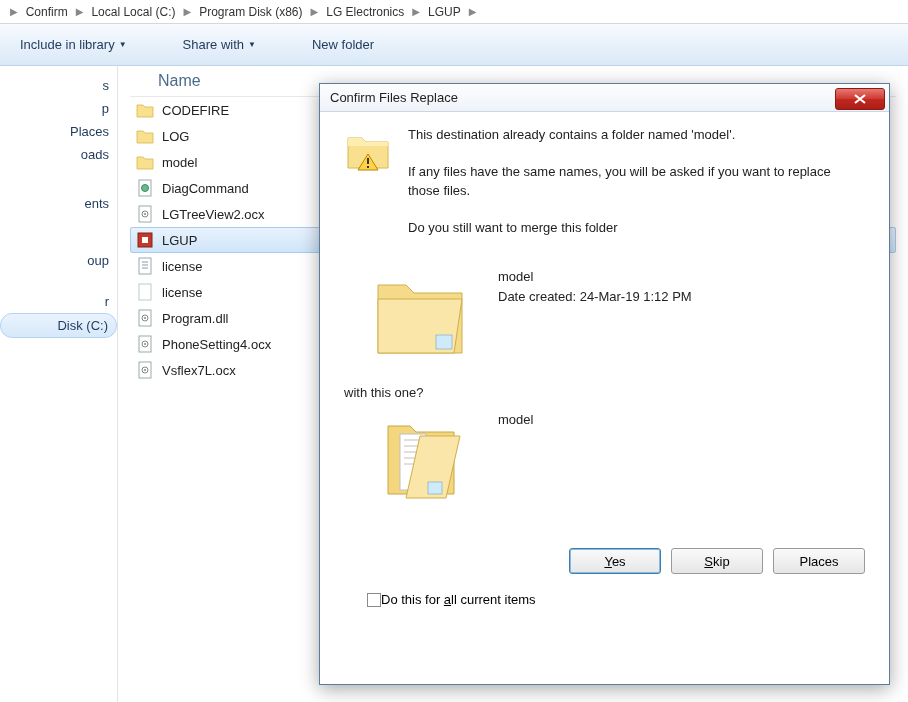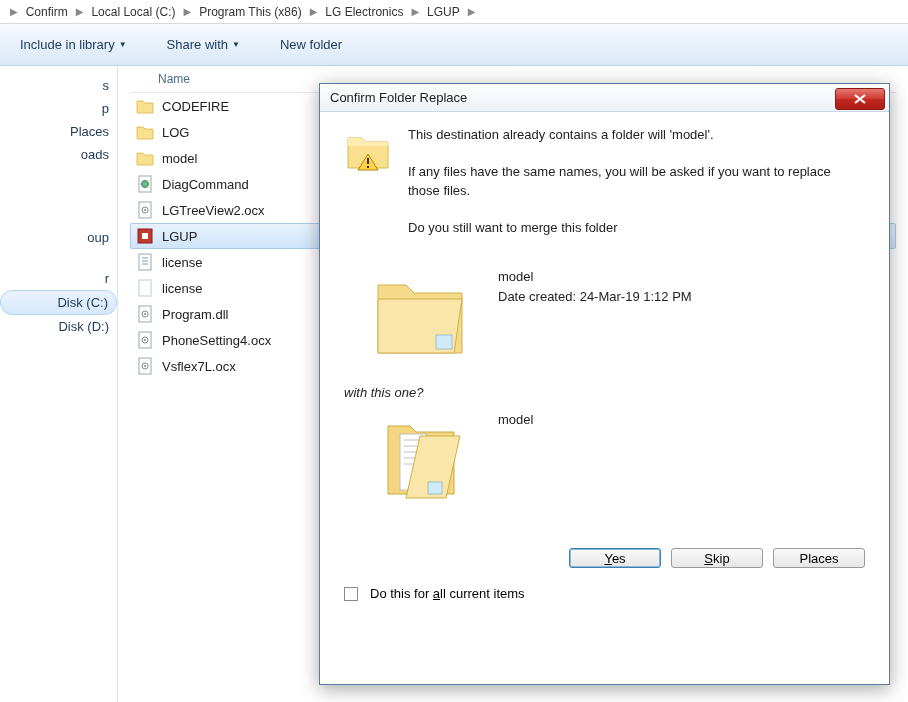--- a/index.html
+++ b/index.html
@@ -30,21 +30,21 @@
   font-size: 10px;
 }
 .breadcrumb-bar .crumb { padding: 2px 4px; cursor: pointer; }
 
 
 .toolbar {
   display: flex;
   align-items: center;
   height: 42px;
   padding: 0 20px;
-  gap: 40px;
+  gap: 56px;
   background: linear-gradient(to bottom, #f8fbfe 0%, #e8f1fb 50%, #dae9f7 100%);
   border-bottom: 1px solid #c0d4e8;
   color: #1e395b;
   font-size: 13px;
 }
 .toolbar-item { display: flex; align-items: center; cursor: pointer; }
 .toolbar-item .drop { font-size: 8px; margin-left: 4px; }
 
 
 .main {
@@ -74,21 +74,21 @@
   border-radius: 12px;
 }
 .side-spacer { height: 18px; }
 
 
 .file-pane {
   flex: 1;
   padding: 2px 12px;
 }
 .col-header {
-  font-size: 12px;
+  font-size: 16px;
   color: #4a6b8a;
   padding: 4px 28px 6px;
   border-bottom: 1px solid #e8e8e8;
 }
 .file-row {
   display: flex;
   align-items: center;
   gap: 8px;
   padding: 4px 6px;
   font-size: 13px;
@@ -150,66 +150,67 @@
 .dlg-text { flex: 1; line-height: 1.45; }
 .dlg-text p { margin-bottom: 18px; }
 .folder-block {
   display: flex;
   gap: 28px;
   margin: 8px 0 20px 26px;
   align-items: flex-start;
 }
 .big-folder { width: 100px; height: 100px; }
 .folder-meta { font-size: 13px; line-height: 1.5; padding-top: 2px; }
-.dlg-with { margin: 6px 0 6px 0; font-style: italic; }
+.dlg-with { margin: 6px 0 6px 0; }
 
 .dialog-buttons {
   display: flex;
   gap: 10px;
   justify-content: flex-end;
   padding: 6px 24px;
 }
 .btn {
   min-width: 92px;
-  height: 20px;
+  height: 26px;
   background: linear-gradient(to bottom, #fafafa, #e6e6e6);
   border: 1px solid #9a9a9a;
   border-radius: 3px;
   font-size: 13px;
   cursor: pointer;
 }
 .btn.focused {
   border: 1px solid #3c7fb1;
   box-shadow: 0 0 0 1px #8ab9e0 inset;
 }
 .dialog-footer {
   padding: 12px 24px;
   display: flex;
   align-items: center;
-  gap: 12px;
-  font-size: 13px;
+  gap: 0;
+  font-size: 13px;
+  margin-left: 23px;
 }
 .chk {
   width: 14px;
   height: 14px;
   border: 1px solid #8a8a8a;
   background: #fff;
 }
 u { text-decoration: underline; }
 </style>
 </head>
 <body>
 
 <div class="breadcrumb-bar">
   <span class="sep">▶</span>
   <span class="crumb">Confirm</span>
   <span class="sep">▶</span>
   <span class="crumb">Local Local (C:)</span>
   <span class="sep">▶</span>
-  <span class="crumb">Program This (x86)</span>
+  <span class="crumb">Program Disk (x86)</span>
   <span class="sep">▶</span>
   <span class="crumb">LG Electronics</span>
   <span class="sep">▶</span>
   <span class="crumb">LGUP</span>
   <span class="sep">▶</span>
 </div>
 
 <div class="toolbar">
   <div class="toolbar-item">
     <span>Include in library</span>
@@ -226,28 +227,28 @@
 
 <div class="main">
 
   <div class="sidebar">
     <div class="side-item">s</div>
     <div class="side-item">p</div>
     <div class="side-item">Places</div>
     <div class="side-item">oads</div>
     <div class="side-spacer"></div>
     <div class="side-item"></div>
+    <div class="side-item">ents</div>
     <div class="side-item"></div>
     <div class="side-item"></div>
     <div class="side-spacer"></div>
     <div class="side-item">oup</div>
     <div class="side-spacer"></div>
     <div class="side-item">r</div>
     <div class="side-item selected">Disk (C:)</div>
-    <div class="side-item">Disk (D:)</div>
   </div>
 
   <div class="file-pane">
     <div class="col-header">Name</div>
     <div id="file-rows">
         <div class="file-row">
           <span class="ficon ic-folder">
             <svg viewBox="0 0 18 16">
               <path d="M1 3 L7 3 L9 5 L17 5 L17 15 L1 15 Z" fill="#f9e08f" stroke="#d6b84a" stroke-width="0.8"></path>
             </svg>
@@ -346,41 +347,41 @@
             </svg>
           </span>
           <span>Vsflex7L.ocx</span>
         </div>
       </div>
   </div>
 </div>
 
 <div class="dialog">
   <div class="dialog-titlebar">
-    <span class="dialog-title">Confirm Folder Replace</span>
+    <span class="dialog-title">Confirm Files Replace</span>
     <div class="dialog-close">
       <svg viewBox="0 0 12 10">
         <path d="M1 1 L11 9 M11 1 L1 9" stroke="#fff" stroke-width="2.2" fill="none"></path>
       </svg>
     </div>
   </div>
 
   <div class="dialog-body">
     <div class="dlg-row1">
       <div class="dlg-warning-icon">
         <svg viewBox="0 0 48 48">
           <path d="M4 12 L18 12 L22 16 L44 16 L44 42 L4 42 Z" fill="#f9e08f" stroke="#d6b84a" stroke-width="1"></path>
           <path d="M4 12 L18 12 L22 16 L44 16 L44 20 L4 20 Z" fill="#fdeeb0"></path>
           <path d="M14 44 L24 28 L34 44 Z" fill="#ffd24a" stroke="#b88400" stroke-width="1"></path>
           <rect x="23" y="32" width="2" height="6" fill="#333"></rect>
           <rect x="23" y="40" width="2" height="2" fill="#333"></rect>
         </svg>
       </div>
       <div class="dlg-text">
-        <p>This destination already contains a folder will 'model'.</p>
+        <p>This destination already contains a folder named 'model'.</p>
         <p>If any files have the same names, you will be asked if you want to replace those files.</p>
         <p>Do you still want to merge this folder</p>
       </div>
     </div>
 
     <div class="folder-block">
       <div class="big-folder">
         <svg viewBox="0 0 100 100">
           <path d="M8 20 L36 20 L44 28 L92 28 L92 88 L8 88 Z" fill="#f5da8a" stroke="#cfae4a" stroke-width="1"></path>
           <path d="M8 34 L92 34 L84 88 L8 88 Z" fill="#f9e6a8" stroke="#cfae4a" stroke-width="1"></path>

